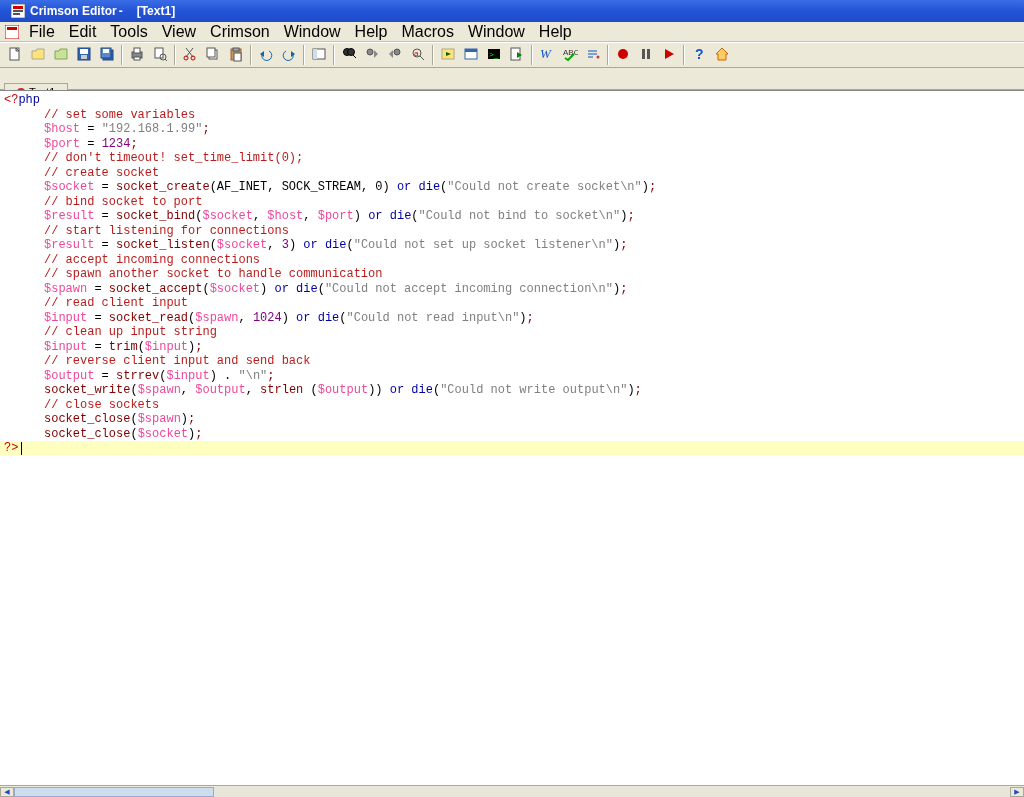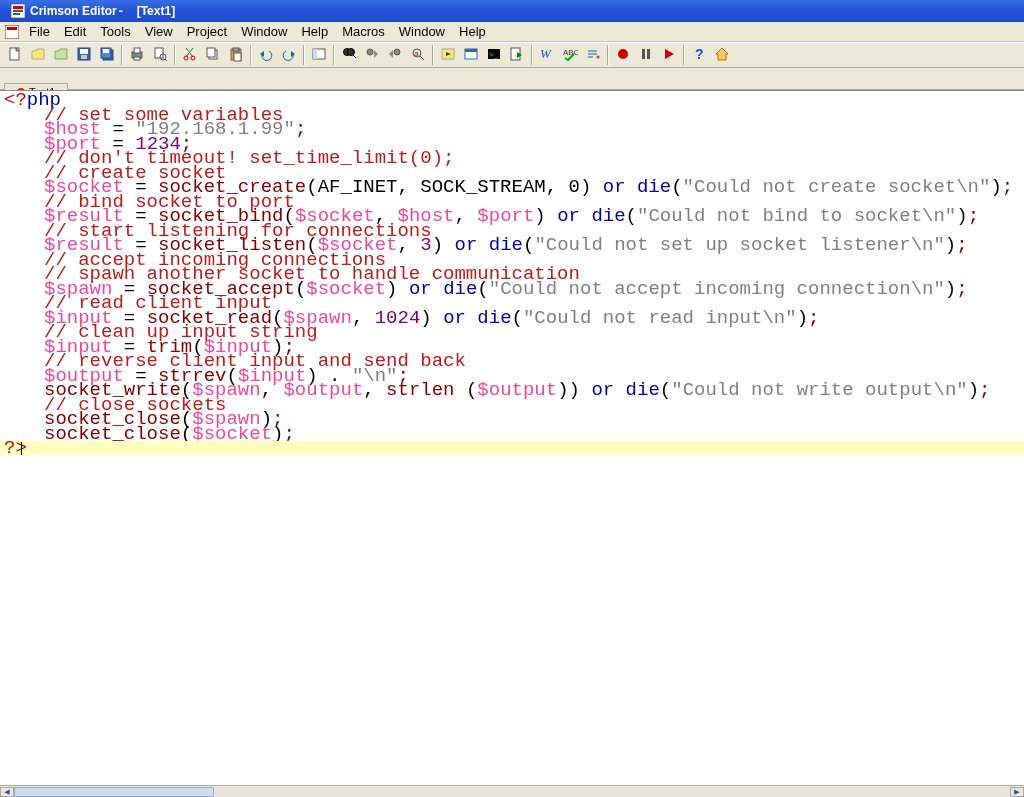--- a/index.html
+++ b/index.html
@@ -3,29 +3,29 @@
 <meta charset="utf-8">
 <style>
   * { margin:0; padding:0; box-sizing:border-box; }
   body { font-family:"Tahoma","MS Sans Serif",sans-serif; font-size:11px; background:#ece9d8; overflow:hidden; width:1024px; height:797px; position:relative; }
   .titlebar { height:22px; background:linear-gradient(to bottom,#3a6ee5 0%,#2353d7 50%,#1f4bc8 100%); color:#fff; display:flex; align-items:center; padding:0 10px; font-weight:bold; font-size:12px; }
   .titlebar .app-icon { width:16px; height:16px; margin-right:4px; display:inline-flex; align-items:center; justify-content:center; }
   .titlebar .title-text-app { font-weight:bold; }
   .titlebar .title-text-doc { font-weight:bold; margin-left:12px; }
   .menubar { height:20px; background:#ece9d8; border-bottom:1px solid #c0c0c0; display:flex; align-items:center; padding:0 2px; }
   .menubar .mb-icon { width:16px; height:16px; margin:0 2px; display:inline-flex; align-items:center; justify-content:center; }
-  .menu-item { padding:2px 7px; font-size:13px; color:#000; cursor:default; }
+  .menu-item { padding:2px 7px; font-size:16px; color:#000; cursor:default; }
   .toolbar { height:26px; background:#ece9d8; border-top:1px solid #fff; border-bottom:1px solid #aca899; display:flex; align-items:center; padding:0 4px; gap:1px; }
   .tool-btn { width:22px; height:22px; display:inline-flex; align-items:center; justify-content:center; border:1px solid transparent; cursor:default; }
   .tool-sep { width:2px; height:20px; border-left:1px solid #aca899; border-right:1px solid #fff; margin:0 2px; }
   .tabbar { height:22px; background:#ece9d8; border-bottom:1px solid #aca899; display:flex; align-items:flex-end; padding:0 4px; }
   .doc-tab { padding:2px 12px; background:#ece9d8; border:1px solid #aca899; border-bottom:none; font-size:11px; display:flex; align-items:center; gap:4px; position:relative; top:11px; }
   .doc-tab .dot { width:8px; height:8px; border-radius:50%; background:#d22; }
   .editor-container { position:absolute; top:90px; left:0; right:0; bottom:12px; background:#fff; border-top:1px solid #888; overflow:hidden; }
-  .editor { width:100%; height:100%; font-family:"Courier New",monospace; font-size:19px; line-height:14.5px; white-space:pre; padding:2px 4px; position:relative; }
+  .editor { width:100%; height:100%; font-family:"Courier New",monospace; font-size:12px; line-height:14.5px; white-space:pre; padding:2px 4px; position:relative; }
   .highlight-line { position:absolute; left:0; right:0; height:14px; background:#ffffc0; }
   .cursor { position:absolute; width:1px; height:13px; background:#000; }
   .line { position:relative; }
   .line.indent { padding-left:40px; }
   .t-tag { color:#c00; }
   .t-kw  { color:#0000a0; }
   .t-cm  { color:#b91c1c;margin-top:20px; }
   .t-var { color:#ec4899; }
   .t-fn  { color:#800000; }
   .t-str { color:#808080; }
@@ -54,21 +54,21 @@
   <span class="title-text-doc">[Text1]</span>
 </div>
 
 <div class="menubar">
   <span class="mb-icon">
     <svg width="14" height="14" viewBox="0 0 14 14">
         <rect width="14" height="14" fill="#fff" stroke="#c00"></rect>
         <rect x="2" y="2" width="10" height="3" fill="#c00"></rect>
       </svg>
   </span>
-  <span id="menu-slot"><span class="menu-item">File</span><span class="menu-item">Edit</span><span class="menu-item">Tools</span><span class="menu-item">View</span><span class="menu-item">Project</span><span class="menu-item">Window</span><span class="menu-item">Help</span><span class="menu-item">Macros</span><span class="menu-item">Window</span><span class="menu-item">Help</span></span>
+  <span id="menu-slot"><span class="menu-item">File</span><span class="menu-item">Edit</span><span class="menu-item">Tools</span><span class="menu-item">View</span><span class="menu-item">Crimson</span><span class="menu-item">Window</span><span class="menu-item">Help</span><span class="menu-item">Macros</span><span class="menu-item">Window</span><span class="menu-item">Help</span></span>
 </div>
 
 <div class="toolbar" id="toolbar">
     <span class="tool-btn">
       <span><svg width="16" height="16">
           <rect x="3" y="2" width="9" height="12" fill="#fff" stroke="#555"></rect>
           <polygon points="9,2 12,5 9,5" fill="#ddd" stroke="#555"></polygon>
         </svg></span>
     </span>
     <span class="tool-btn">

